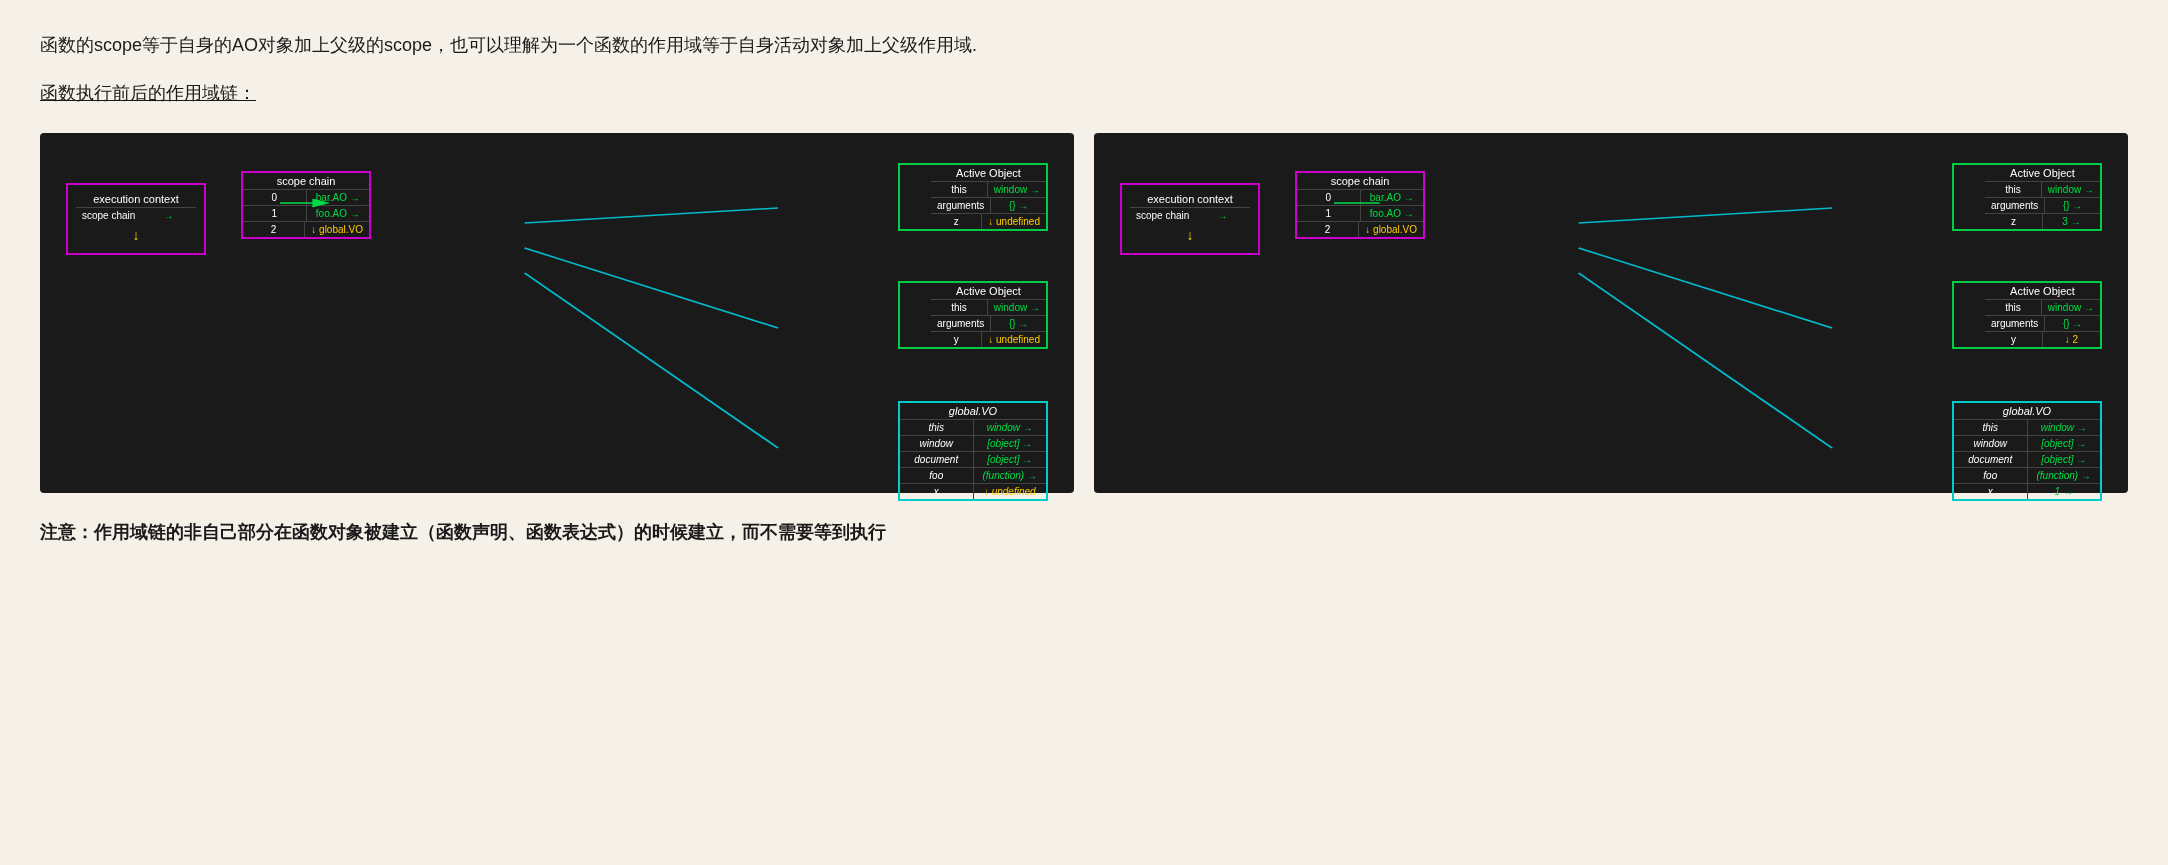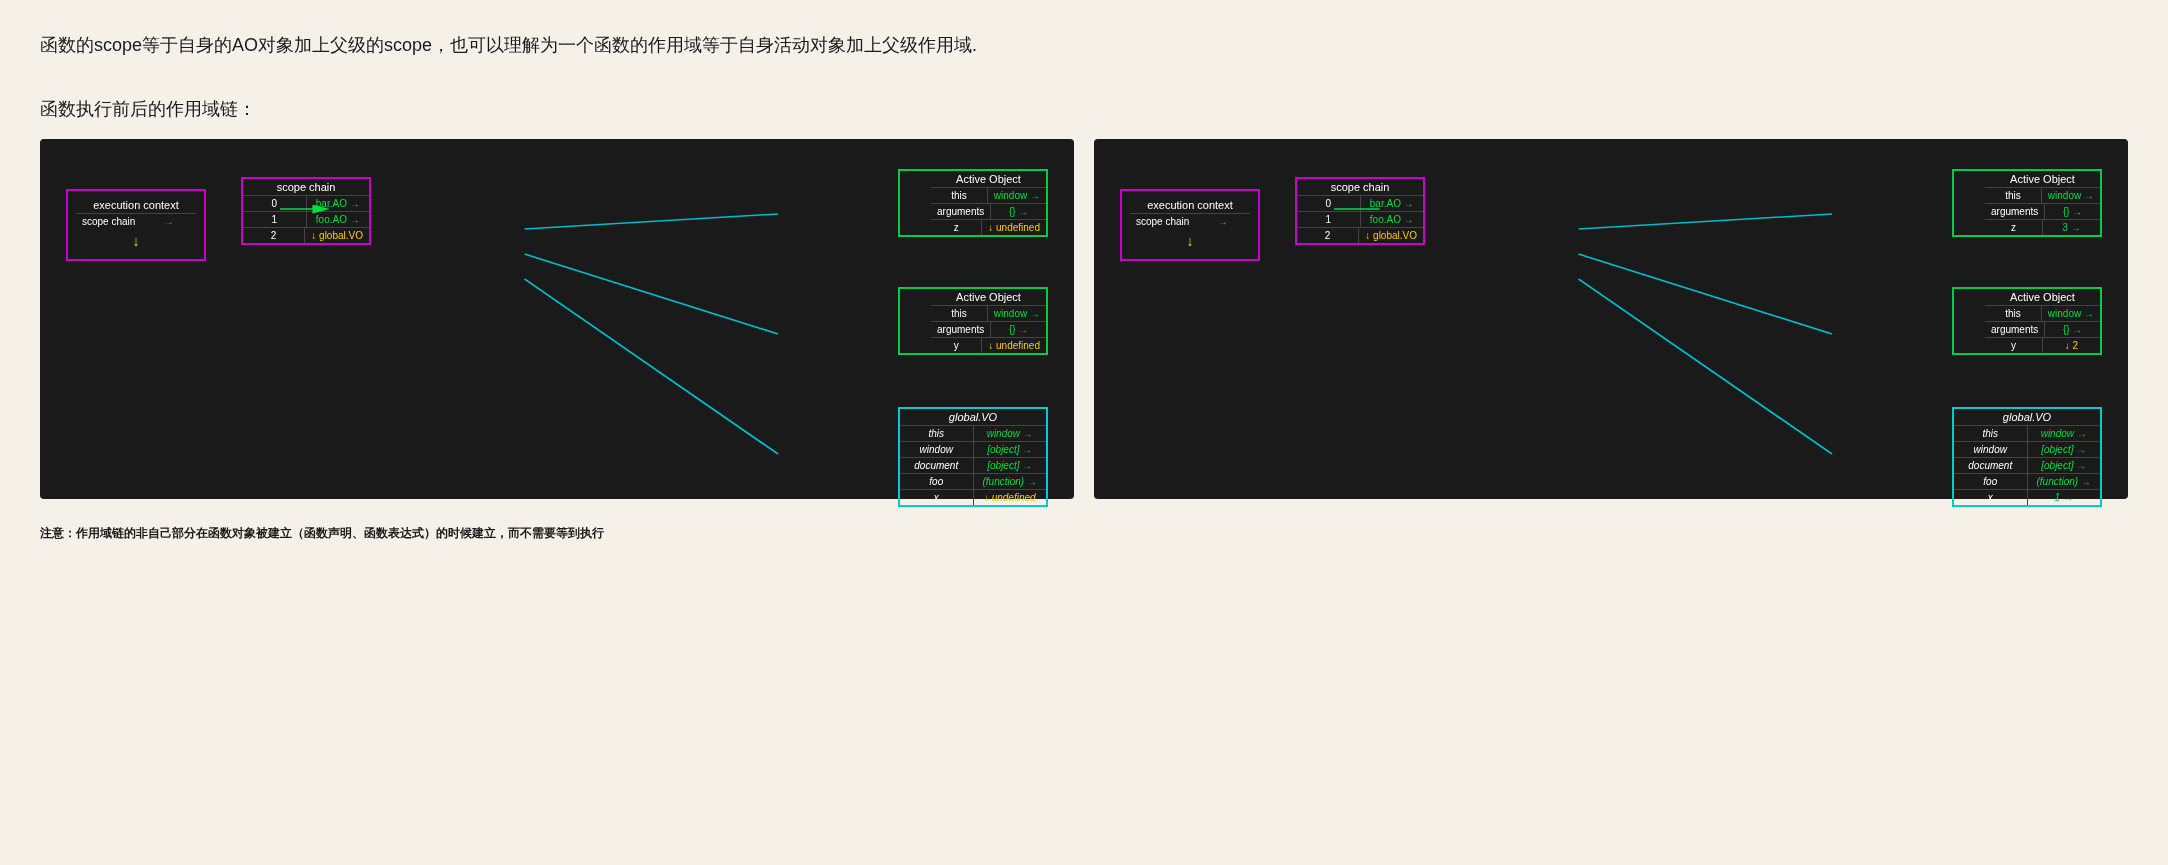--- a/index.html
+++ b/index.html
@@ -5,27 +5,28 @@
     * { box-sizing: border-box; margin: 0; padding: 0; }
     body {
       background: #f5f0e8;
       font-family: "Microsoft YaHei", "PingFang SC", sans-serif;
       padding: 30px 40px;
       color: #111;
     }
     .intro-text {
       font-size: 18px;
       line-height: 1.7;
-      margin-bottom: 36px;
+      margin-bottom: 20px;
       color: #1a1a1a;
     }
     .section-title {
       font-size: 18px;
-      margin-bottom: 18px;
+      margin-bottom: 28px;
       color: #1a1a1a;
+      text-decoration: underline;
     }
     .diagrams-row {
       display: flex;
       gap: 20px;
       margin-bottom: 24px;
     }
     .diagram-container {
       background: #1a1a1a;
       border-radius: 4px;
       padding: 20px 16px;
@@ -66,21 +67,21 @@
       padding: 2px 6px;
       flex: 1;
       text-align: center;
       font-size: 10px;
       color: #fff;
       white-space: nowrap;
     }
     .box-cell.left { border-right: 1px solid #444; }
 
     .note-text {
-      font-size: 12px;
+      font-size: 18px;
       font-weight: bold;
       color: #1a1a1a;
       margin-top: 10px;
       line-height: 1.7;
     }
 
     
     .diagram-svg {
       position: absolute;
       top: 0; left: 0;

